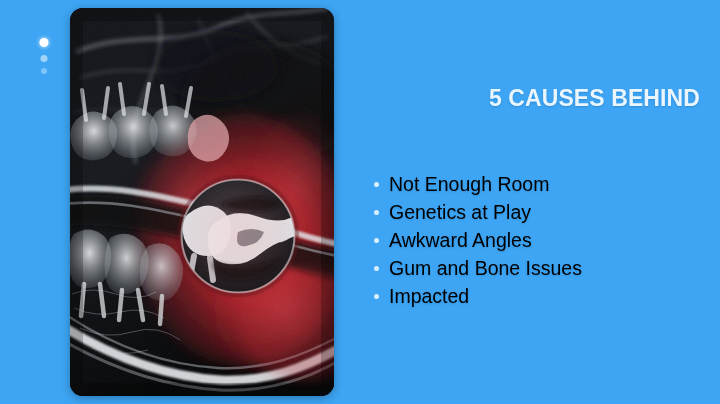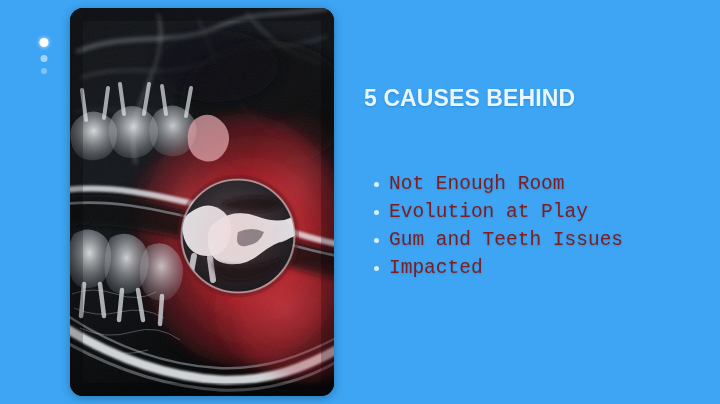--- a/index.html
+++ b/index.html
@@ -77,51 +77,51 @@
     position: absolute;
     left: 363px;
     top: 0;
     width: 340px;
     height: 404px;
   }
 
   .headline {
     position: absolute;
     top: 68px;
-    left: 1px;
+    left: 7px;
     width: 330px;
     color: #eaf6ff;
     font-size: 23px;
     font-weight: bold;
     line-height: 30px;
     letter-spacing: 0.1px;
     text-transform: uppercase;
     text-shadow: 0 1px 2px rgba(13,80,140,0.30);
+    text-align: right;
   }
   .headline-line { display: block; white-space: nowrap; }
 
   .bullets {
     position: absolute;
     top: 170px;
     left: 8px;
     margin: 0;
     padding: 0;
     list-style: none;
   }
   .bullet {
     position: relative;
     height: 28px;
     line-height: 28px;
     padding-left: 18px;
-    color: #7f1d1d;
+    color: #000000;
     font-size: 19.5px;
     font-weight: normal;
     white-space: nowrap;
     text-shadow: 0 1px 2px rgba(13,80,140,0.25);
-    font-family: Liberation Mono, monospace;
   }
   .bullet::before {
     content: "";
     position: absolute;
     left: 3px;
     top: 12px;
     width: 5px;
     height: 5px;
     border-radius: 50%;
     background: #d8efff;
@@ -302,19 +302,20 @@
   </div>
 
   <div class="content">
 
     <h1 class="headline">
       <span class="headline-line">5 Causes Behind</span>
     </h1>
 
     <ul class="bullets">
       <li class="bullet">Not Enough Room</li>
-      <li class="bullet">Evolution at Play</li>
-      <li class="bullet">Gum and Teeth Issues</li>
+      <li class="bullet">Genetics at Play</li>
+      <li class="bullet">Awkward Angles</li>
+      <li class="bullet">Gum and Bone Issues</li>
       <li class="bullet">Impacted</li>
     </ul>
 
   </div>
 </div>
 
 </body></html>

